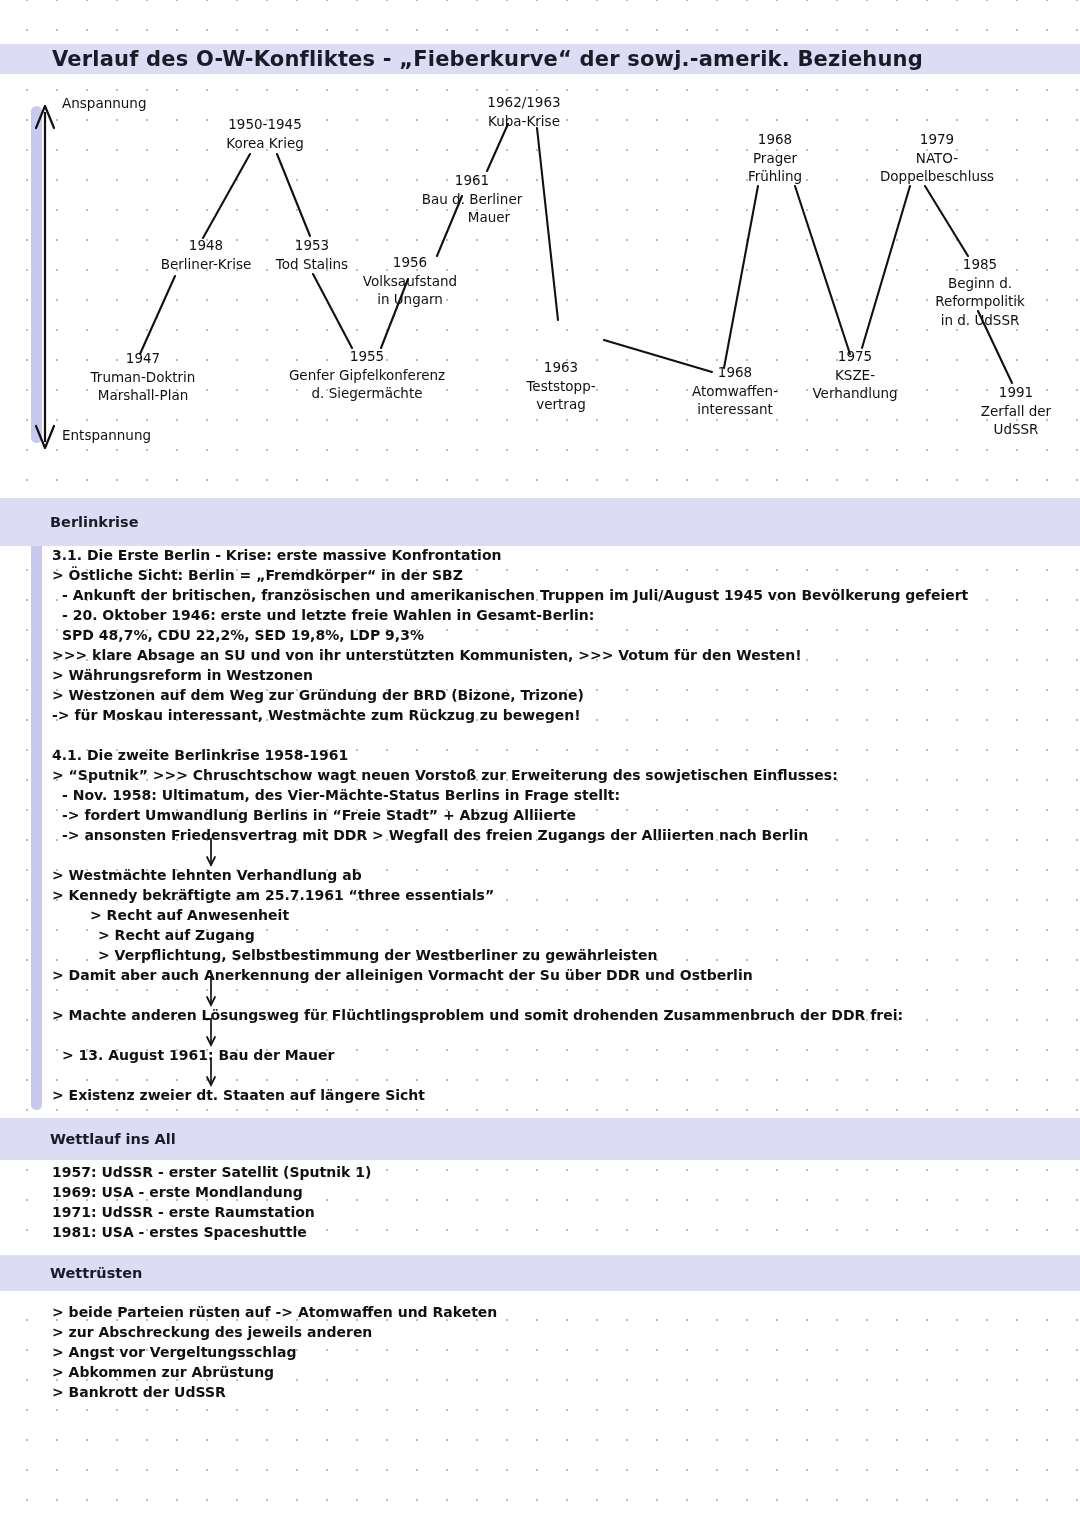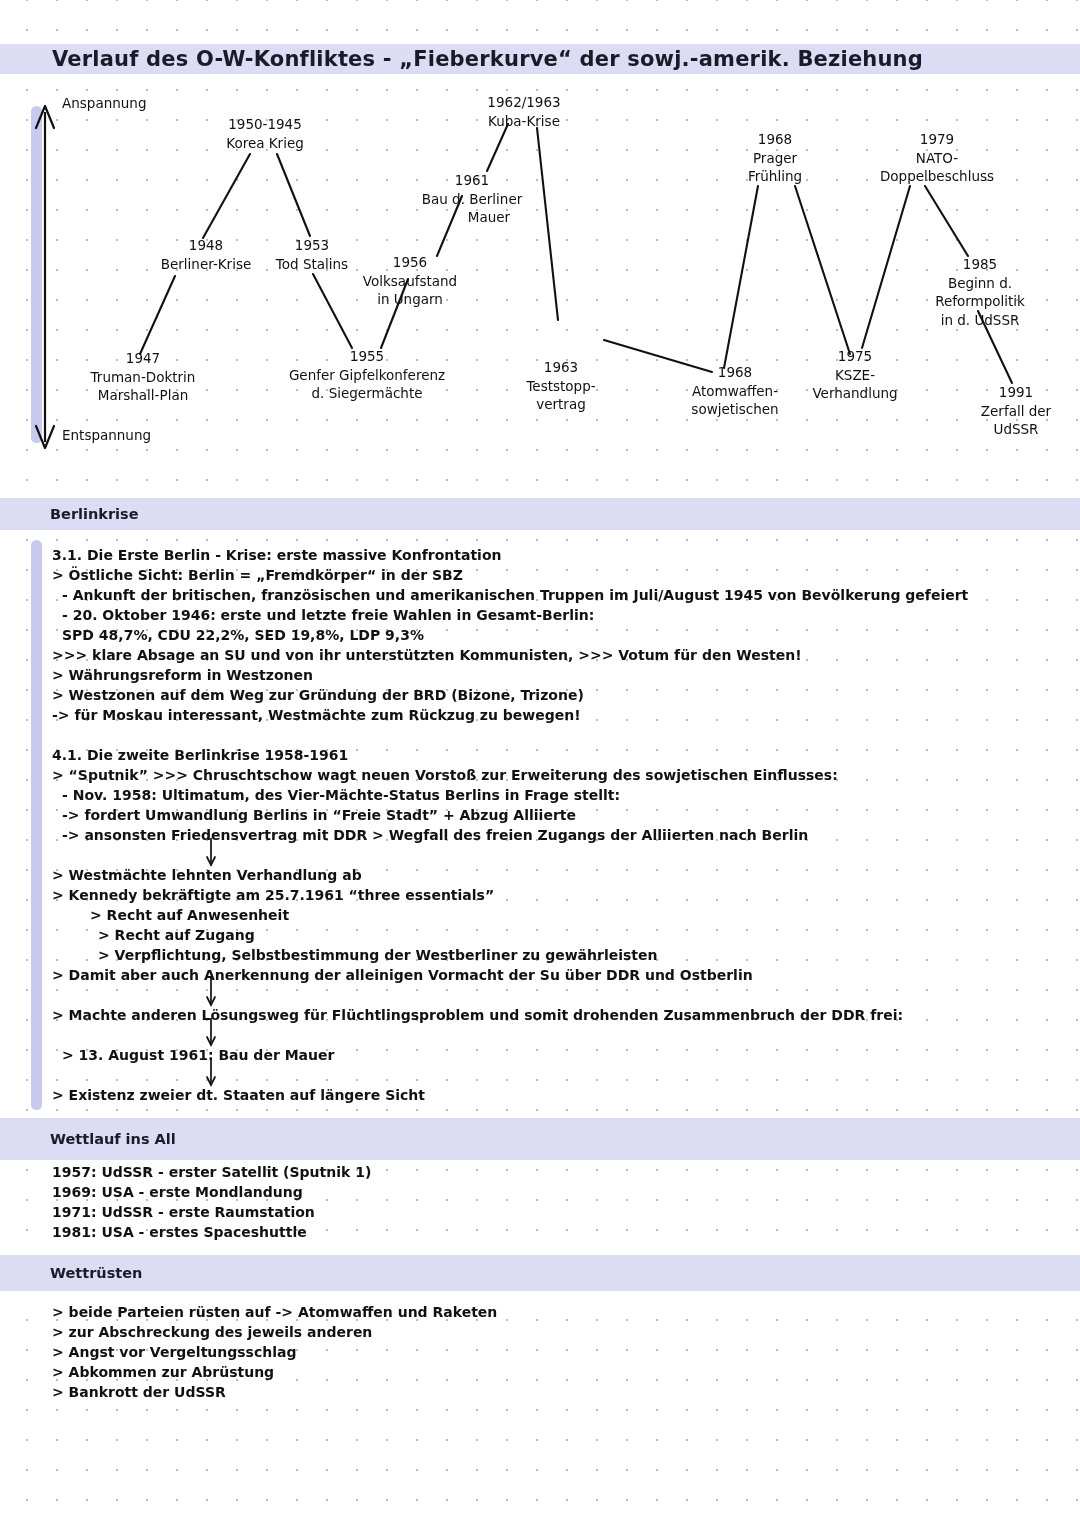--- a/index.html
+++ b/index.html
@@ -27,21 +27,21 @@
     display:flex;align-items:center;
     z-index:3;
   }
   .band .band-title{
     font-weight:bold;
     color:#1a1a28;
     white-space:nowrap;
   }
   #title-band{top:44px;height:30px;}
   #title-band .band-title{font-size:21px;padding-left:52px;letter-spacing:.2px;}
-  #band-berlinkrise{top:498px;height:32px;}
+  #band-berlinkrise{top:498px;height:48px;}
   #band-wettlauf{top:1118px;height:42px;}
   #band-wettruesten{top:1255px;height:36px;}
   #band-berlinkrise .band-title,
   #band-wettlauf .band-title,
   #band-wettruesten .band-title{font-size:14.5px;padding-left:50px;}
 
   
   .sidebar-accent{
     position:absolute;
     width:11px;border-radius:6px;
@@ -176,21 +176,21 @@
 
   <div class="node" style="left:496px;top:232px;width:130px;margin-top:40px;">
     <span class="yr">1963</span>
     <span>Teststopp-</span><br>
     <span>vertrag</span>
   </div>
 
   <div class="node" style="left:660px;top:277px;width:150px;">
     <span class="yr">1968</span>
     <span>Atomwaffen-</span><br>
-    <span>sowjetischen</span>
+    <span>interessant</span>
   </div>
 
   <div class="node" style="left:700px;top:44px;width:150px;">
     <span class="yr">1968</span>
     <span>Prager</span><br>
     <span>Frühling</span>
   </div>
 
   <div class="node" style="left:782px;top:261px;width:146px;text-align:center;">
     <span class="yr">1975</span>

